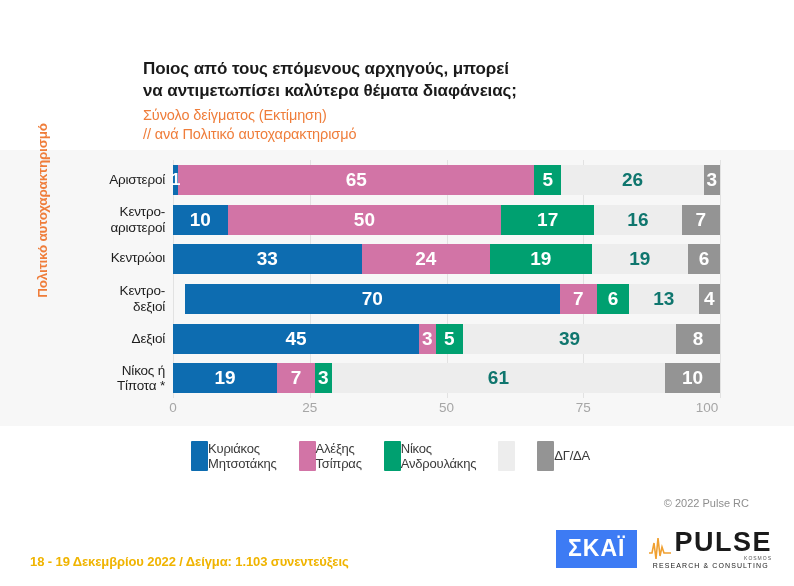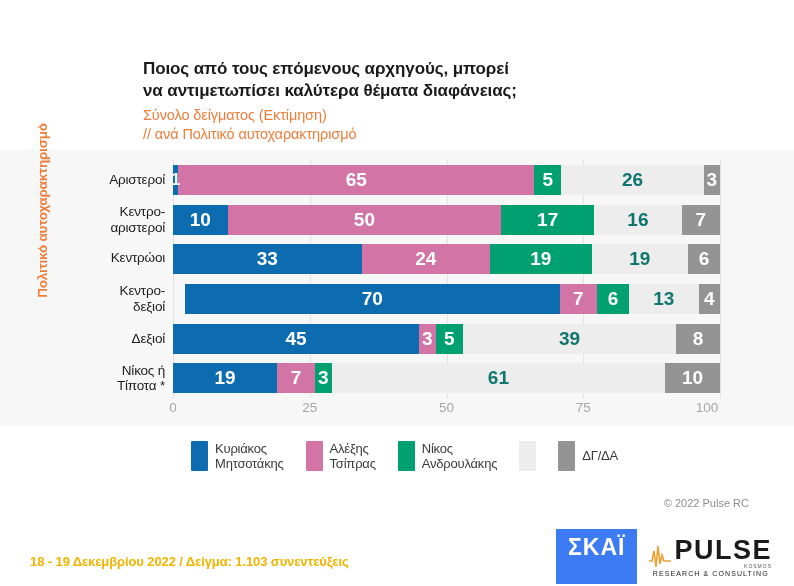--- a/index.html
+++ b/index.html
@@ -82,21 +82,21 @@
     pointer-events: none;
   }
   .wm-text { font-size: 38px; font-weight: bold; color: #1b4f8a; letter-spacing: 3px; }
   .wm-sub { font-size: 7px; color: #1b4f8a; letter-spacing: 2px; margin-top: 2px; }
 
   
   .legend {
     position: absolute; left: 191px; top: 441px;
     display: flex; align-items: flex-start; gap: 22px;
   }
-  .legend-item { display: flex; align-items: flex-start; gap: 7px; }
+  .legend-item { display: flex; align-items: flex-start; }
   .swatch { width: 17px; height: 30px; flex: 0 0 17px; border-radius: 1px; }
   .legend-label {
     font-size: 13px; color: #3a3a3a; line-height: 15px;
     letter-spacing: -0.2px; white-space: pre-line;
   }
 
   
   .copyright {
     position: absolute; right: 45px; top: 497px;
     font-size: 11px; color: #8e8e8e;
@@ -105,21 +105,21 @@
     position: absolute; left: 30px; top: 554px;
     font-size: 13px; font-weight: bold; color: #f0b400;
     letter-spacing: -0.1px;
   }
   .logos {
     position: absolute; right: 22px; top: 529px;
     display: flex; align-items: center; gap: 12px;
   }
   .skai-logo {
     background: #3d7bf4; color: #ffffff;
-    padding: 6px 12px 24px 12px;
+    padding: 6px 12px 7px 12px;
     font-size: 23px; font-weight: bold; letter-spacing: 1px;
     line-height: 25px;
   }
   .pulse-logo { display: flex; flex-direction: column; align-items: flex-start; }
   .pulse-top { display: flex; align-items: flex-end; gap: 3px; }
   .pulse-wave { width: 22px; height: 26px; }
   .pulse-word {
     font-size: 27px; font-weight: bold; color: #1a1a1a;
     letter-spacing: 1.5px; line-height: 26px;
   }

